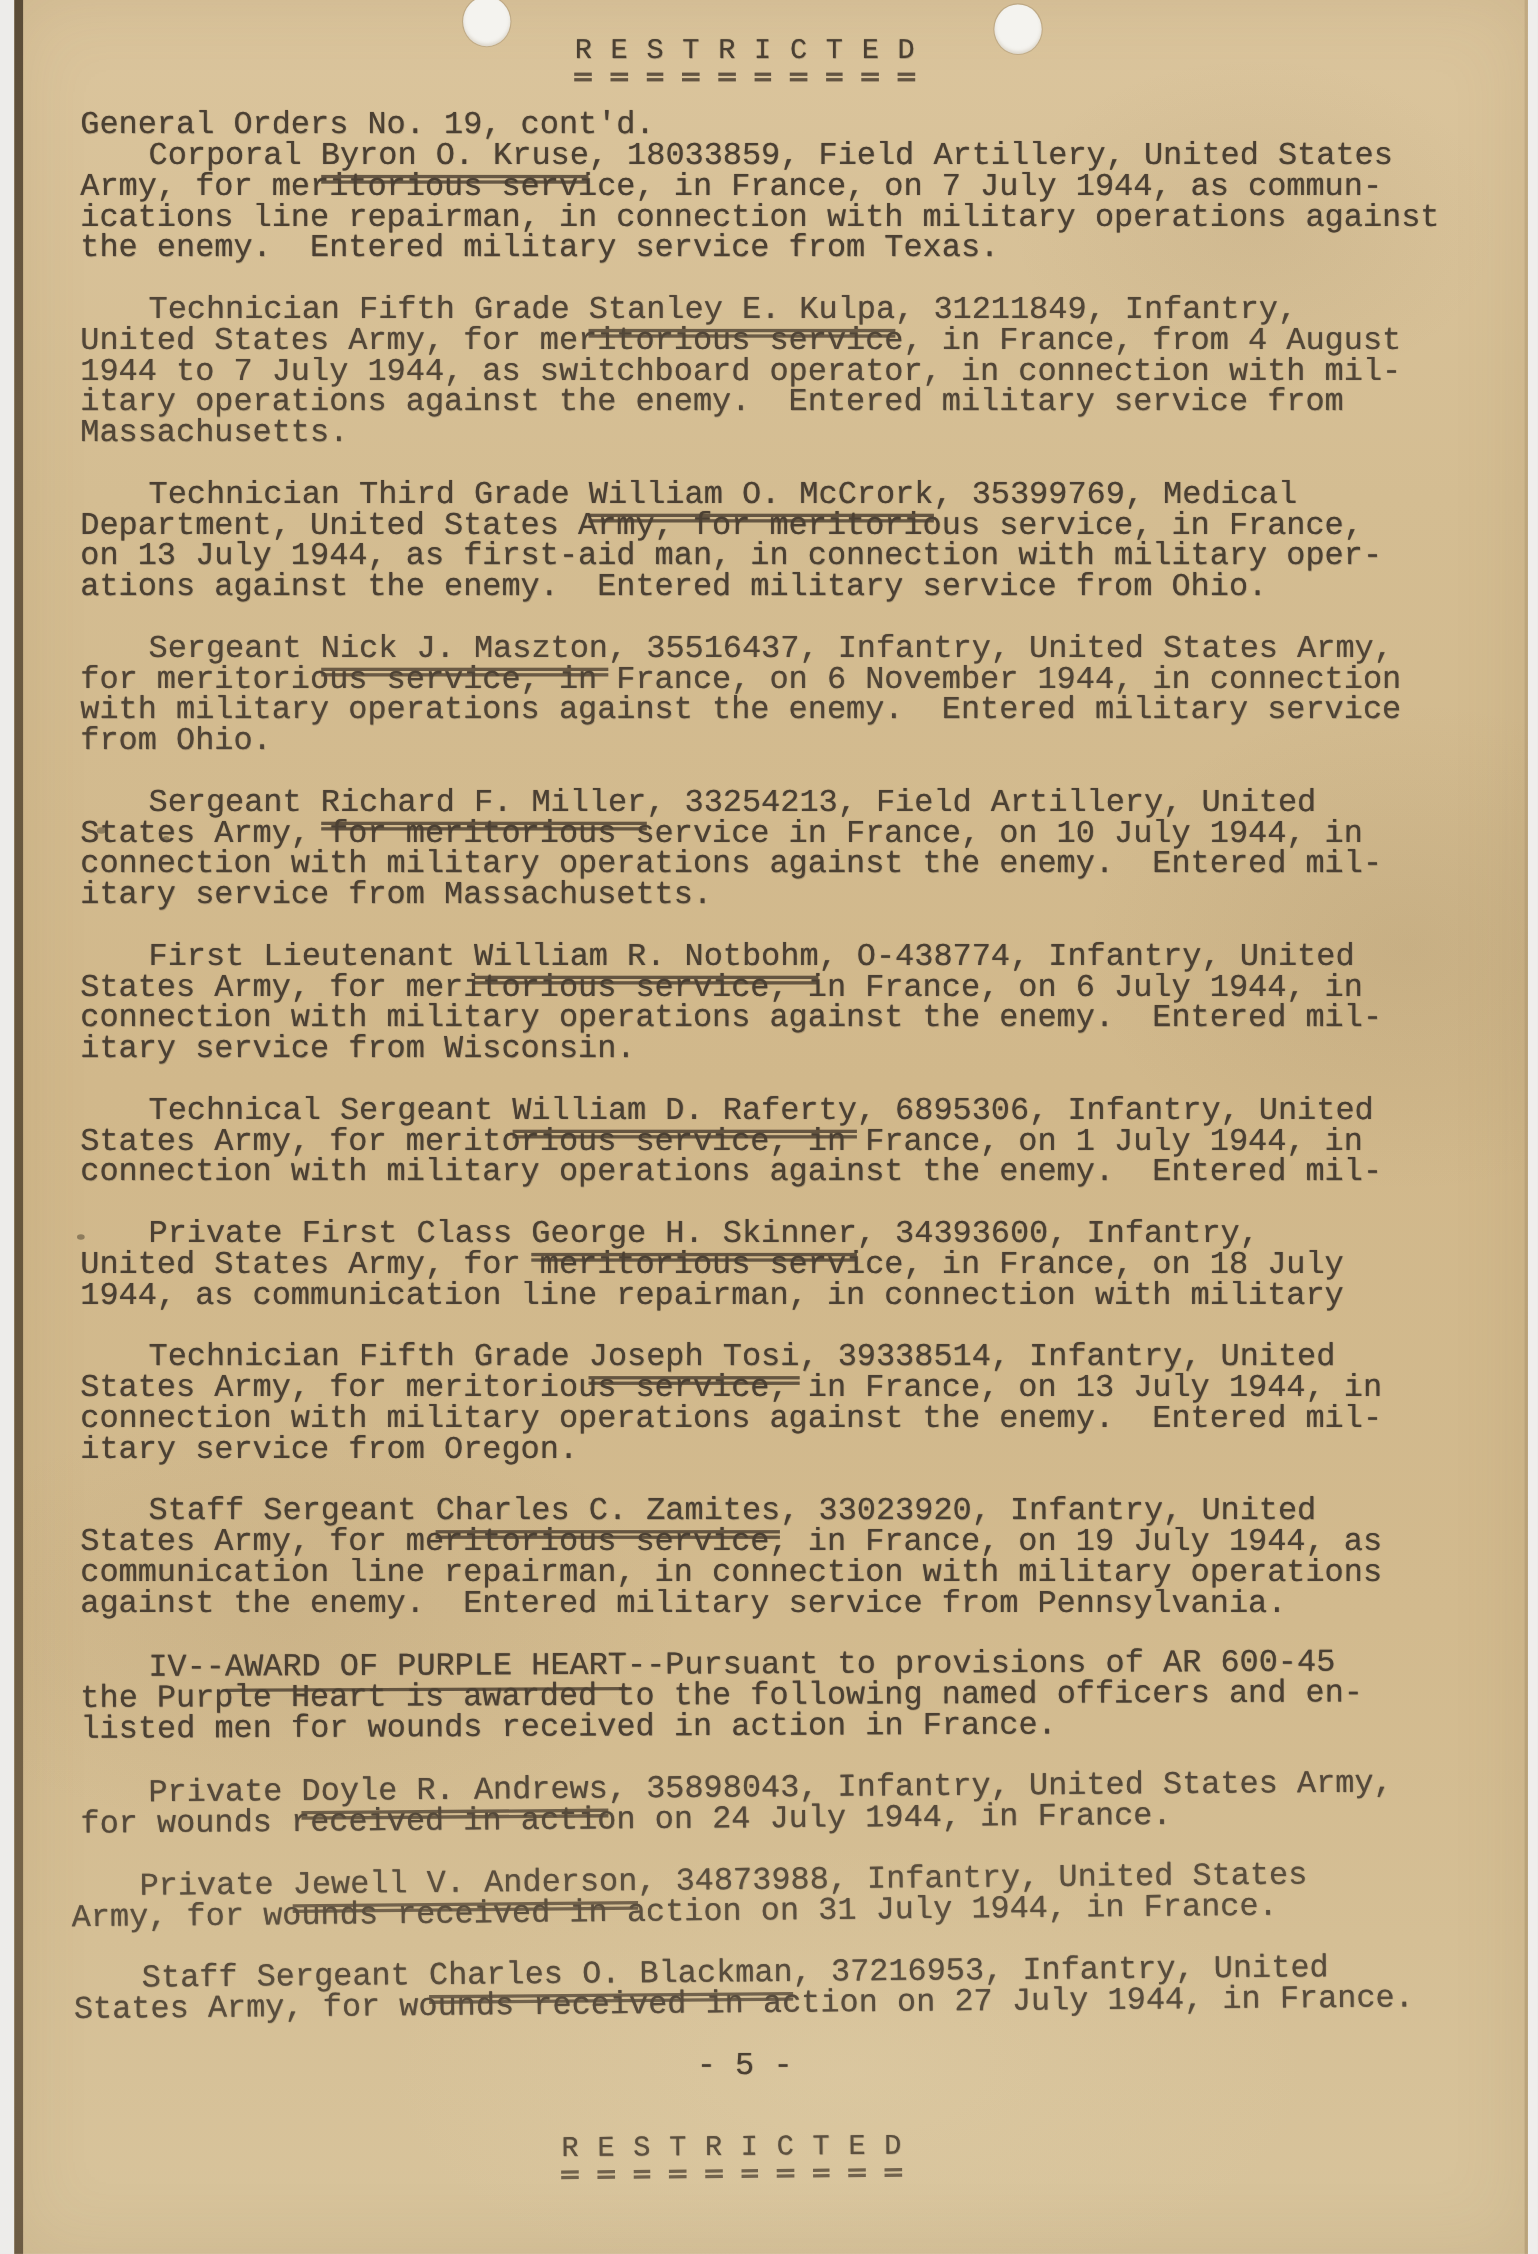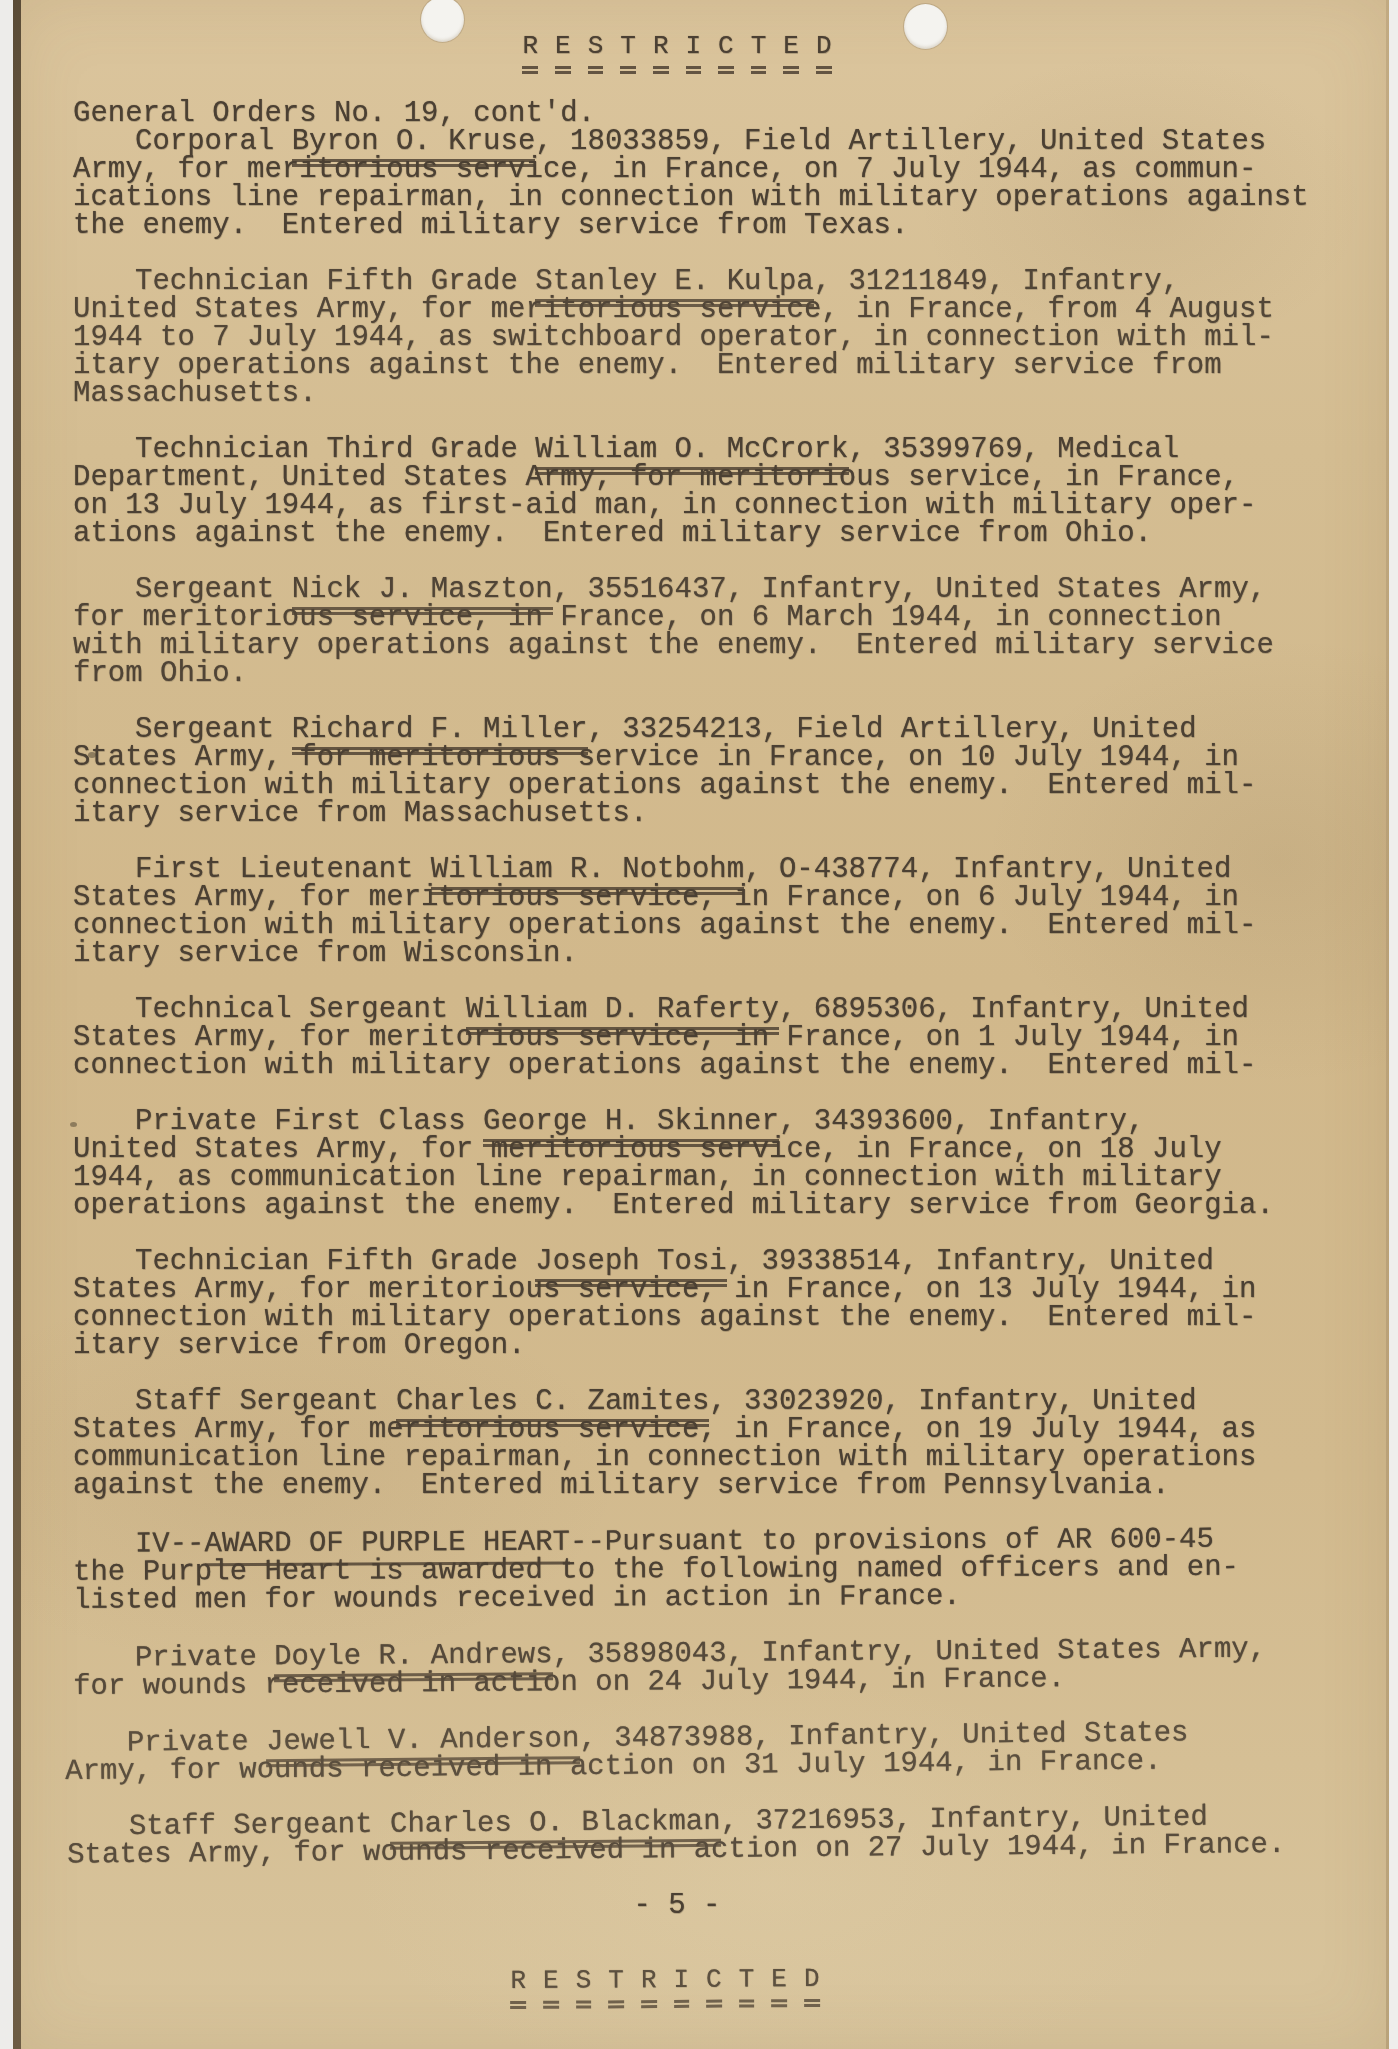--- a/index.html
+++ b/index.html
@@ -107,21 +107,21 @@
             <div class="line">Massachusetts.</div>
           </div>
           <div class="para">
             <div class="line first">Technician Third Grade <span class="u">William O. McCrork</span>, 35399769, Medical</div>
             <div class="line">Department, United States Army, for meritorious service, in France,</div>
             <div class="line">on 13 July 1944, as first-aid man, in connection with military oper-</div>
             <div class="line">ations against the enemy.  Entered military service from Ohio.</div>
           </div>
           <div class="para">
             <div class="line first">Sergeant <span class="u">Nick J. Maszton</span>, 35516437, Infantry, United States Army,</div>
-            <div class="line">for meritorious service, in France, on 6 March 1944, in connection</div>
+            <div class="line">for meritorious service, in France, on 6 November 1944, in connection</div>
             <div class="line">with military operations against the enemy.  Entered military service</div>
             <div class="line">from Ohio.</div>
           </div>
           <div class="para">
             <div class="line first">Sergeant <span class="u">Richard F. Miller</span>, 33254213, Field Artillery, United</div>
             <div class="line">States Army, for meritorious service in France, on 10 July 1944, in</div>
             <div class="line">connection with military operations against the enemy.  Entered mil-</div>
             <div class="line">itary service from Massachusetts.</div>
           </div>
           <div class="para">
@@ -132,21 +132,20 @@
           </div>
           <div class="para">
             <div class="line first">Technical Sergeant <span class="u">William D. Raferty</span>, 6895306, Infantry, United</div>
             <div class="line">States Army, for meritorious service, in France, on 1 July 1944, in</div>
             <div class="line">connection with military operations against the enemy.  Entered mil-</div>
           </div>
           <div class="para">
             <div class="line first">Private First Class <span class="u">George H. Skinner</span>, 34393600, Infantry,</div>
             <div class="line">United States Army, for meritorious service, in France, on 18 July</div>
             <div class="line">1944, as communication line repairman, in connection with military</div>
-            <div class="line">operations against the enemy.  Entered military service from Georgia.</div>
           </div>
           <div class="para">
             <div class="line first">Technician Fifth Grade <span class="u">Joseph Tosi</span>, 39338514, Infantry, United</div>
             <div class="line">States Army, for meritorious service, in France, on 13 July 1944, in</div>
             <div class="line">connection with military operations against the enemy.  Entered mil-</div>
             <div class="line">itary service from Oregon.</div>
           </div>
           <div class="para">
             <div class="line first">Staff Sergeant <span class="u">Charles C. Zamites</span>, 33023920, Infantry, United</div>
             <div class="line">States Army, for meritorious service, in France, on 19 July 1944, as</div>

